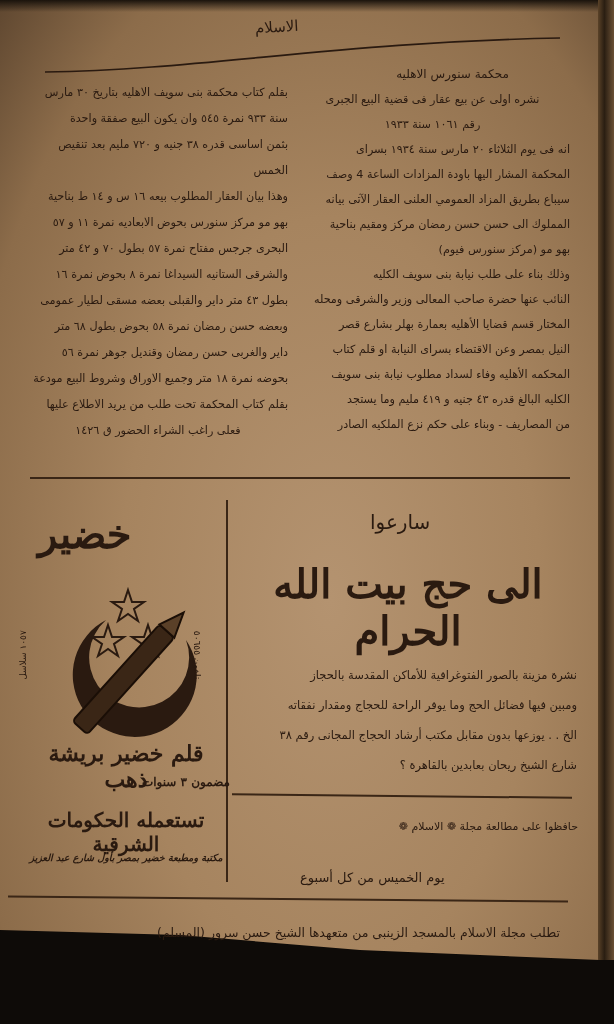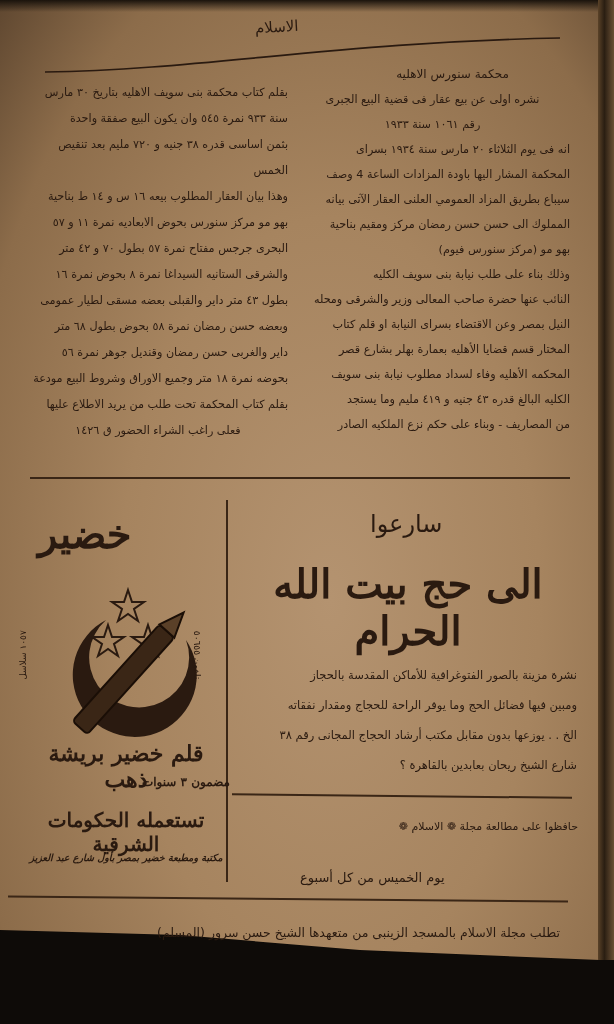--- a/index.html
+++ b/index.html
@@ -48,21 +48,21 @@
     .col-left .last { text-align:center; }
 
     .rule-mid {
       position:absolute; left:30px; top:477px; width:540px; height:2px; background:#3a2616;
     }
     .vrule {
       position:absolute; left:226px; top:500px; width:2px; height:382px; background:#3a2616;
     }
 
     .hajj-call {
-      position:absolute; left:370px; top:510px; font-size:24px;
+      position:absolute; left:370px; top:510px; font-size:20px;
     }
     .hajj-title {
       position:absolute; left:238px; top:560px; width:340px;
       font-family:"DejaVu Serif", serif; font-size:40px; font-weight:bold; letter-spacing:-1px;
       text-align:center;
     }
     .hajj-body {
       position:absolute; left:232px; top:660px; width:345px;
       font-size:11.5px; line-height:30px;
     }
@@ -128,22 +128,22 @@
   <div class="court">محكمة سنورس الاهليه</div>
   <div class="sub">نشره اولى عن بيع عقار فى قضية البيع الجبرى</div>
   <div class="sub">رقم ١٠٦١ سنة ١٩٣٣</div>
   <div>انه فى يوم الثلاثاء ٢٠ مارس سنة ١٩٣٤ بسراى</div>
   <div>المحكمة المشار اليها باودة المزادات الساعة 4 وصف</div>
   <div>سيباع بطريق المزاد العمومي العلنى العقار الآتى بيانه</div>
   <div>المملوك الى حسن حسن رمضان مركز ومقيم بناحية</div>
   <div>بهو مو (مركز سنورس فيوم)</div>
   <div>وذلك بناء على طلب نيابة بنى سويف الكليه</div>
   <div>النائب عنها حضرة صاحب المعالى وزير والشرقى ومحله</div>
+  <div>المختار قسم قضايا الأهليه بعمارة بهلر بشارع قصر</div>
   <div>النيل بمصر وعن الاقتضاء بسراى النيابة او قلم كتاب</div>
-  <div>المختار قسم قضايا الأهليه بعمارة بهلر بشارع قصر</div>
   <div>المحكمه الأهليه وفاء لسداد مطلوب نيابة بنى سويف</div>
   <div>الكليه البالغ قدره ٤٣ جنيه و ٤١٩ مليم وما يستجد</div>
   <div>من المصاريف - وبناء على حكم نزع الملكيه الصادر</div>
 </div>
 
 <div class="col-left ink rtl">
   <div>بقلم كتاب محكمة بنى سويف الاهليه بتاريخ ٣٠ مارس</div>
   <div>سنة ٩٣٣ نمرة ٥٤٥ وان يكون البيع صفقة واحدة</div>
   <div>بثمن اساسى قدره ٣٨ جنيه و ٧٢٠ مليم بعد تنقيص الخمس</div>
   <div>وهذا بيان العقار المطلوب بيعه ١٦ س و ١٤ ط بناحية</div>

